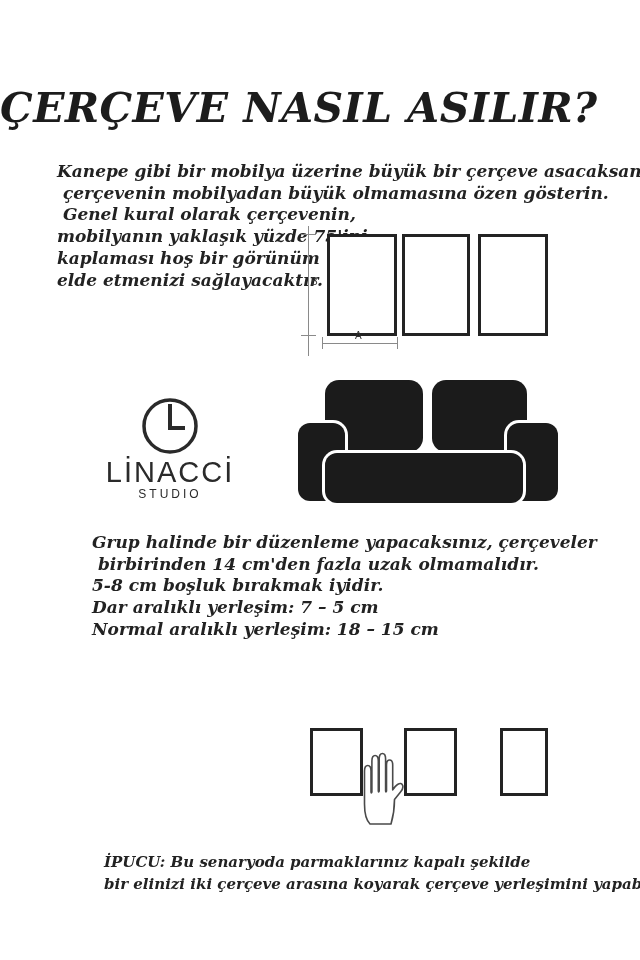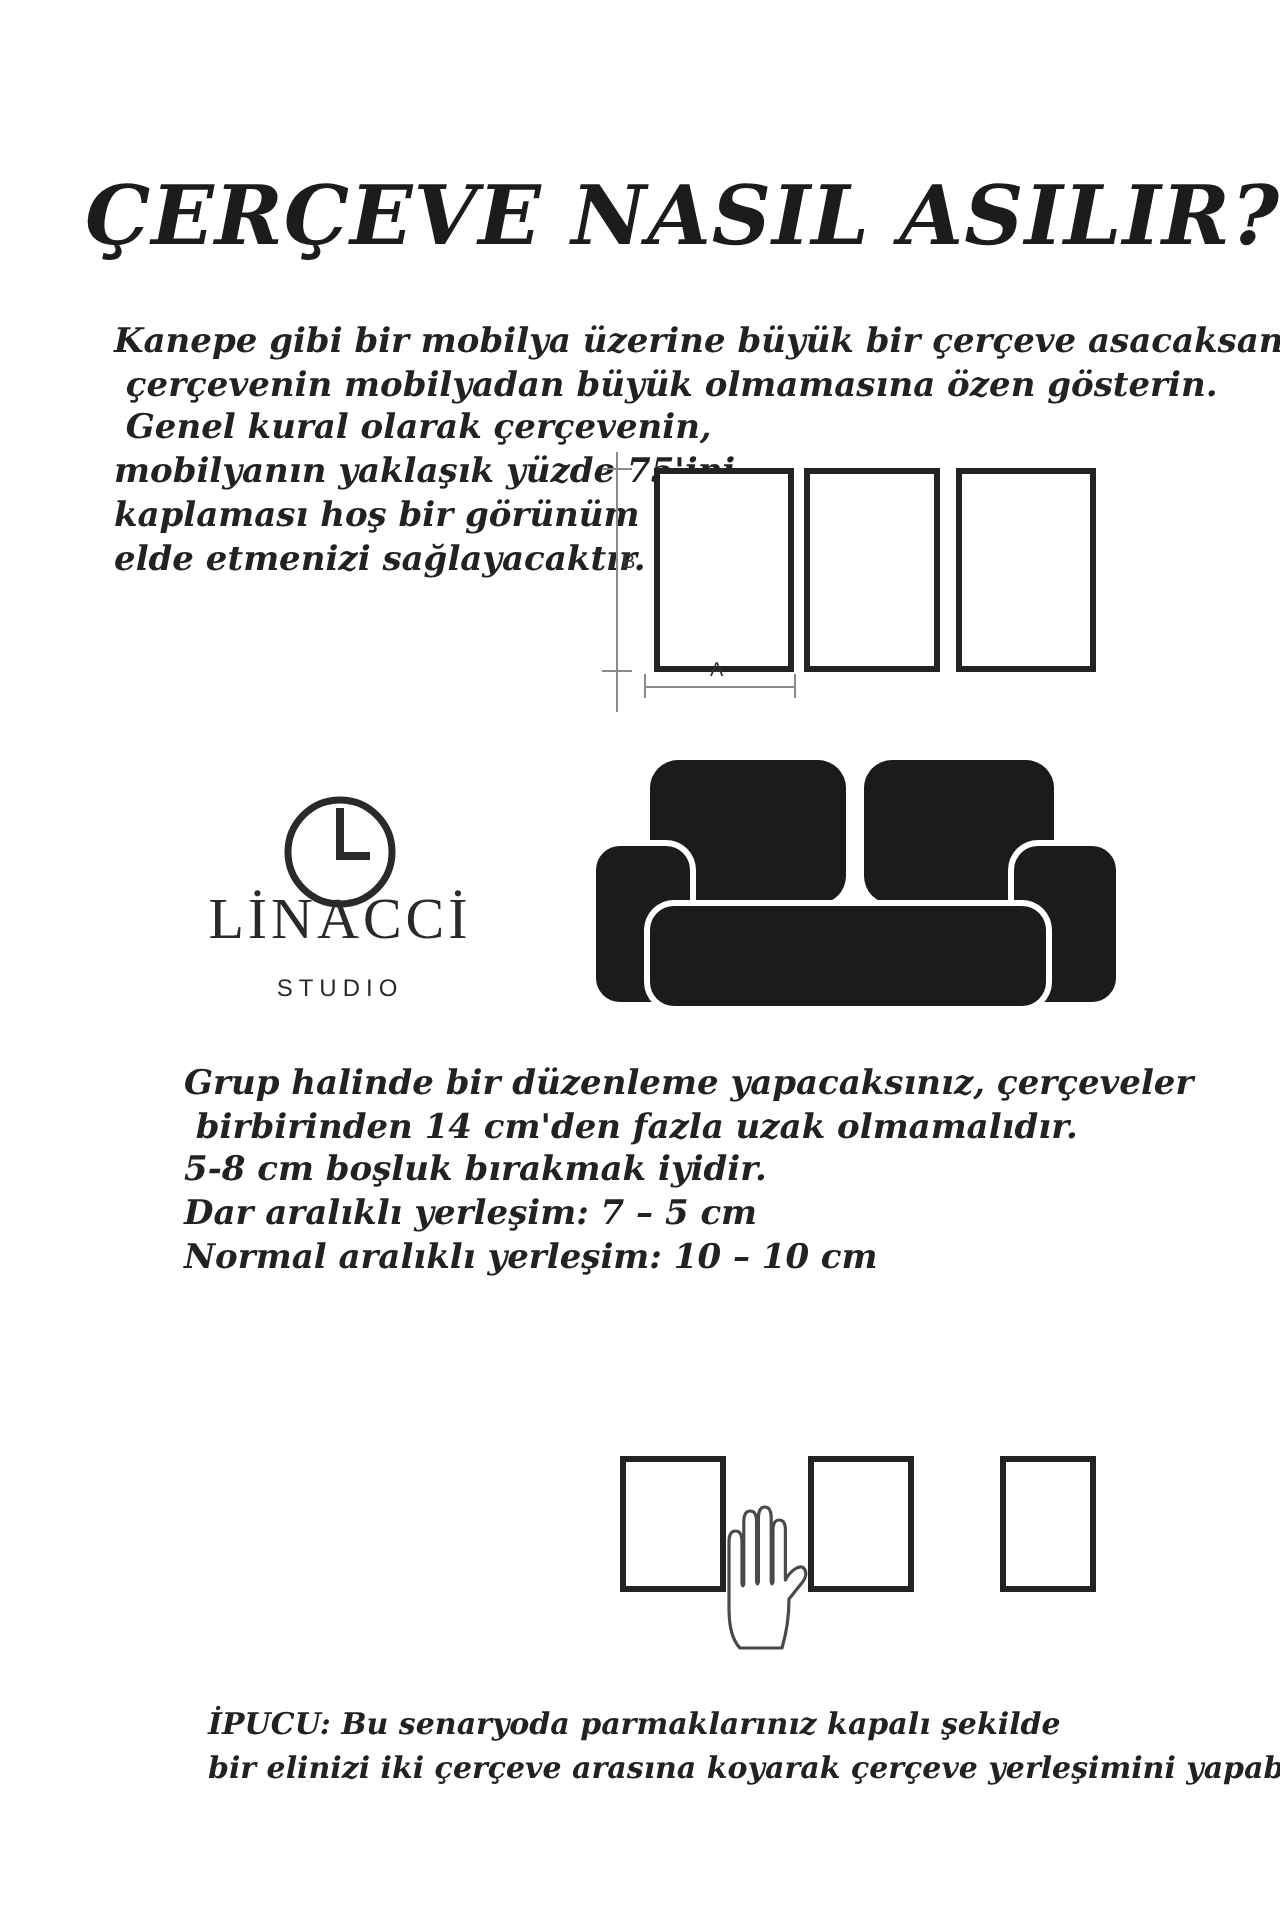--- a/index.html
+++ b/index.html
@@ -10,21 +10,21 @@
     background:#ffffff;
     font-family:"DejaVu Serif", serif;
     color:#1f1f1f;
     overflow:hidden;
   }
   .abs { position:absolute; }
 
   
   .title {
     top:84px; left:0; width:640px;
-    text-align:right;
+    text-align:left;
     font-style:italic; font-weight:600;
     font-size:41px; letter-spacing:0.5px;
     color:#1c1c1c;
   }
 
   
   .textblock { font-style:italic; font-weight:600; font-size:17px; line-height:21.7px; color:#222; }
   .textblock .line { white-space:pre; }
   .intro   { left:57px;  top:161px; }
   .spacing { left:92px;  top:532px; }
@@ -39,22 +39,22 @@
   .sofa { left:296px; top:378px; width:262px; height:126px; }
   .sofa-part { position:absolute; background:#1b1b1b; box-shadow:0 0 0 3px #ffffff; }
   .cushion-l { left:29px;  top:2px;  width:98px; height:72px; border-radius:14px; z-index:1; }
   .cushion-r { left:136px; top:2px;  width:95px; height:72px; border-radius:14px; z-index:1; }
   .arm-l     { left:2px;   top:45px; width:47px; height:78px; border-radius:12px; z-index:2; }
   .arm-r     { left:211px; top:45px; width:51px; height:78px; border-radius:12px; z-index:2; }
   .seat      { left:29px;  top:75px; width:198px; height:50px; border-radius:12px; z-index:3; }
 
   
   .logo-name {
-    left:88px; top:444px; width:164px; text-align:center;
-    font-family:Liberation Serif, serif; font-style:normal;
+    left:88px; top:456px; width:164px; text-align:center;
+    font-family:Liberation Sans, sans-serif; font-style:normal;
     font-weight:400; font-size:29px; letter-spacing:2px; color:#2a2a2a;
   }
   .logo-sub {
     left:88px; top:487px; width:164px; text-align:center;
     font-family:"Liberation Sans", sans-serif; font-style:normal;
     font-weight:400; font-size:12px; letter-spacing:3px; color:#2a2a2a;
   }
 
   
   .bframe { border:3px solid #232323; background:#fff; }
@@ -100,21 +100,21 @@
   <path d="M30,8 L30,32 L45,32" fill="none" stroke="#2a2a2a" stroke-width="4"></path>
 </svg>
 <div class="abs logo-name">LİNACCİ</div>
 <div class="abs logo-sub">STUDIO</div>
 
 <div class="abs textblock spacing">
   <div class="line">Grup halinde bir düzenleme yapacaksınız, çerçeveler</div>
   <div class="line"> birbirinden 14 cm'den fazla uzak olmamalıdır.</div>
   <div class="line">5-8 cm boşluk bırakmak iyidir.</div>
   <div class="line">Dar aralıklı yerleşim: 7 – 5 cm</div>
-  <div class="line">Normal aralıklı yerleşim: 10 – 10 cm</div>
+  <div class="line">Normal aralıklı yerleşim: 18 – 15 cm</div>
 </div>
 
 <div class="abs bframe" style="left:310px; top:728px; width:53px; height:68px;"></div>
 <div class="abs bframe" style="left:404px; top:728px; width:53px; height:68px;"></div>
 <div class="abs bframe" style="left:500px; top:728px; width:48px; height:68px;"></div>
 
 <svg class="abs" style="left:357px; top:743px; z-index:4;" width="50" height="82" viewBox="0 0 50 82">
   <path d="M13,81
            C9,77 7.5,70 7.5,61
            L7.5,28 Q7.5,22.5 10.8,22.5 Q14,22.5 14,28

